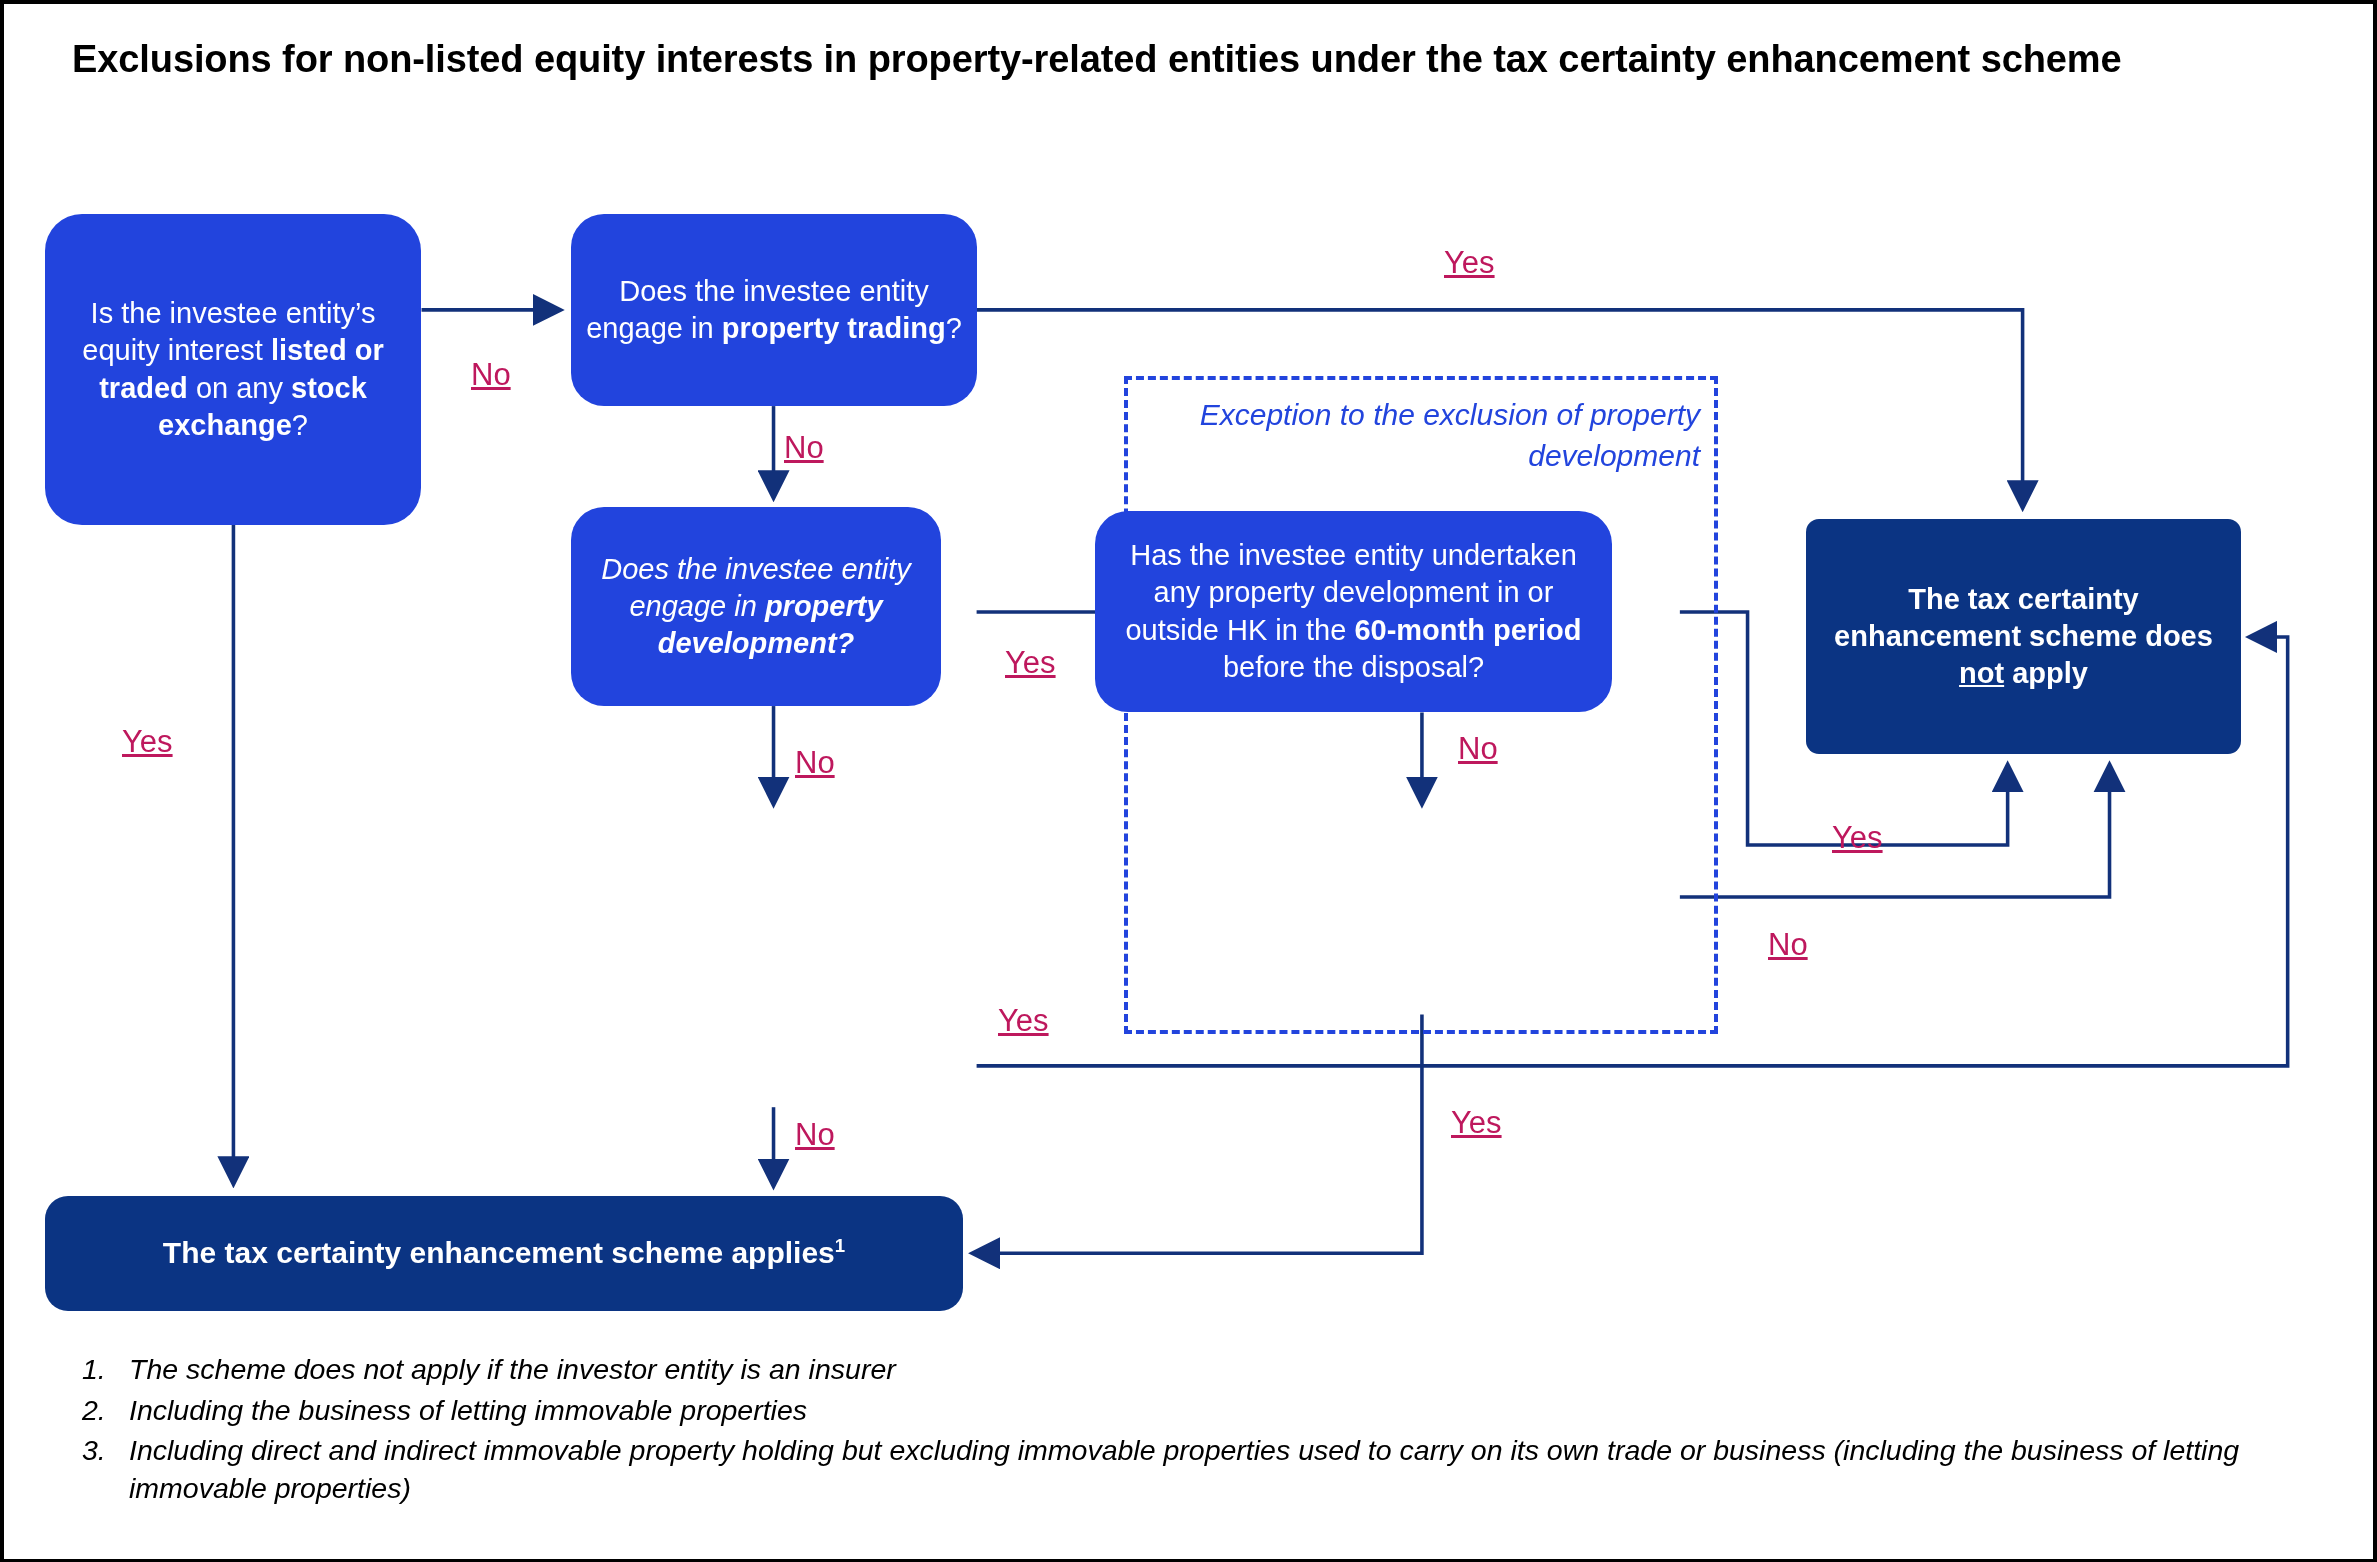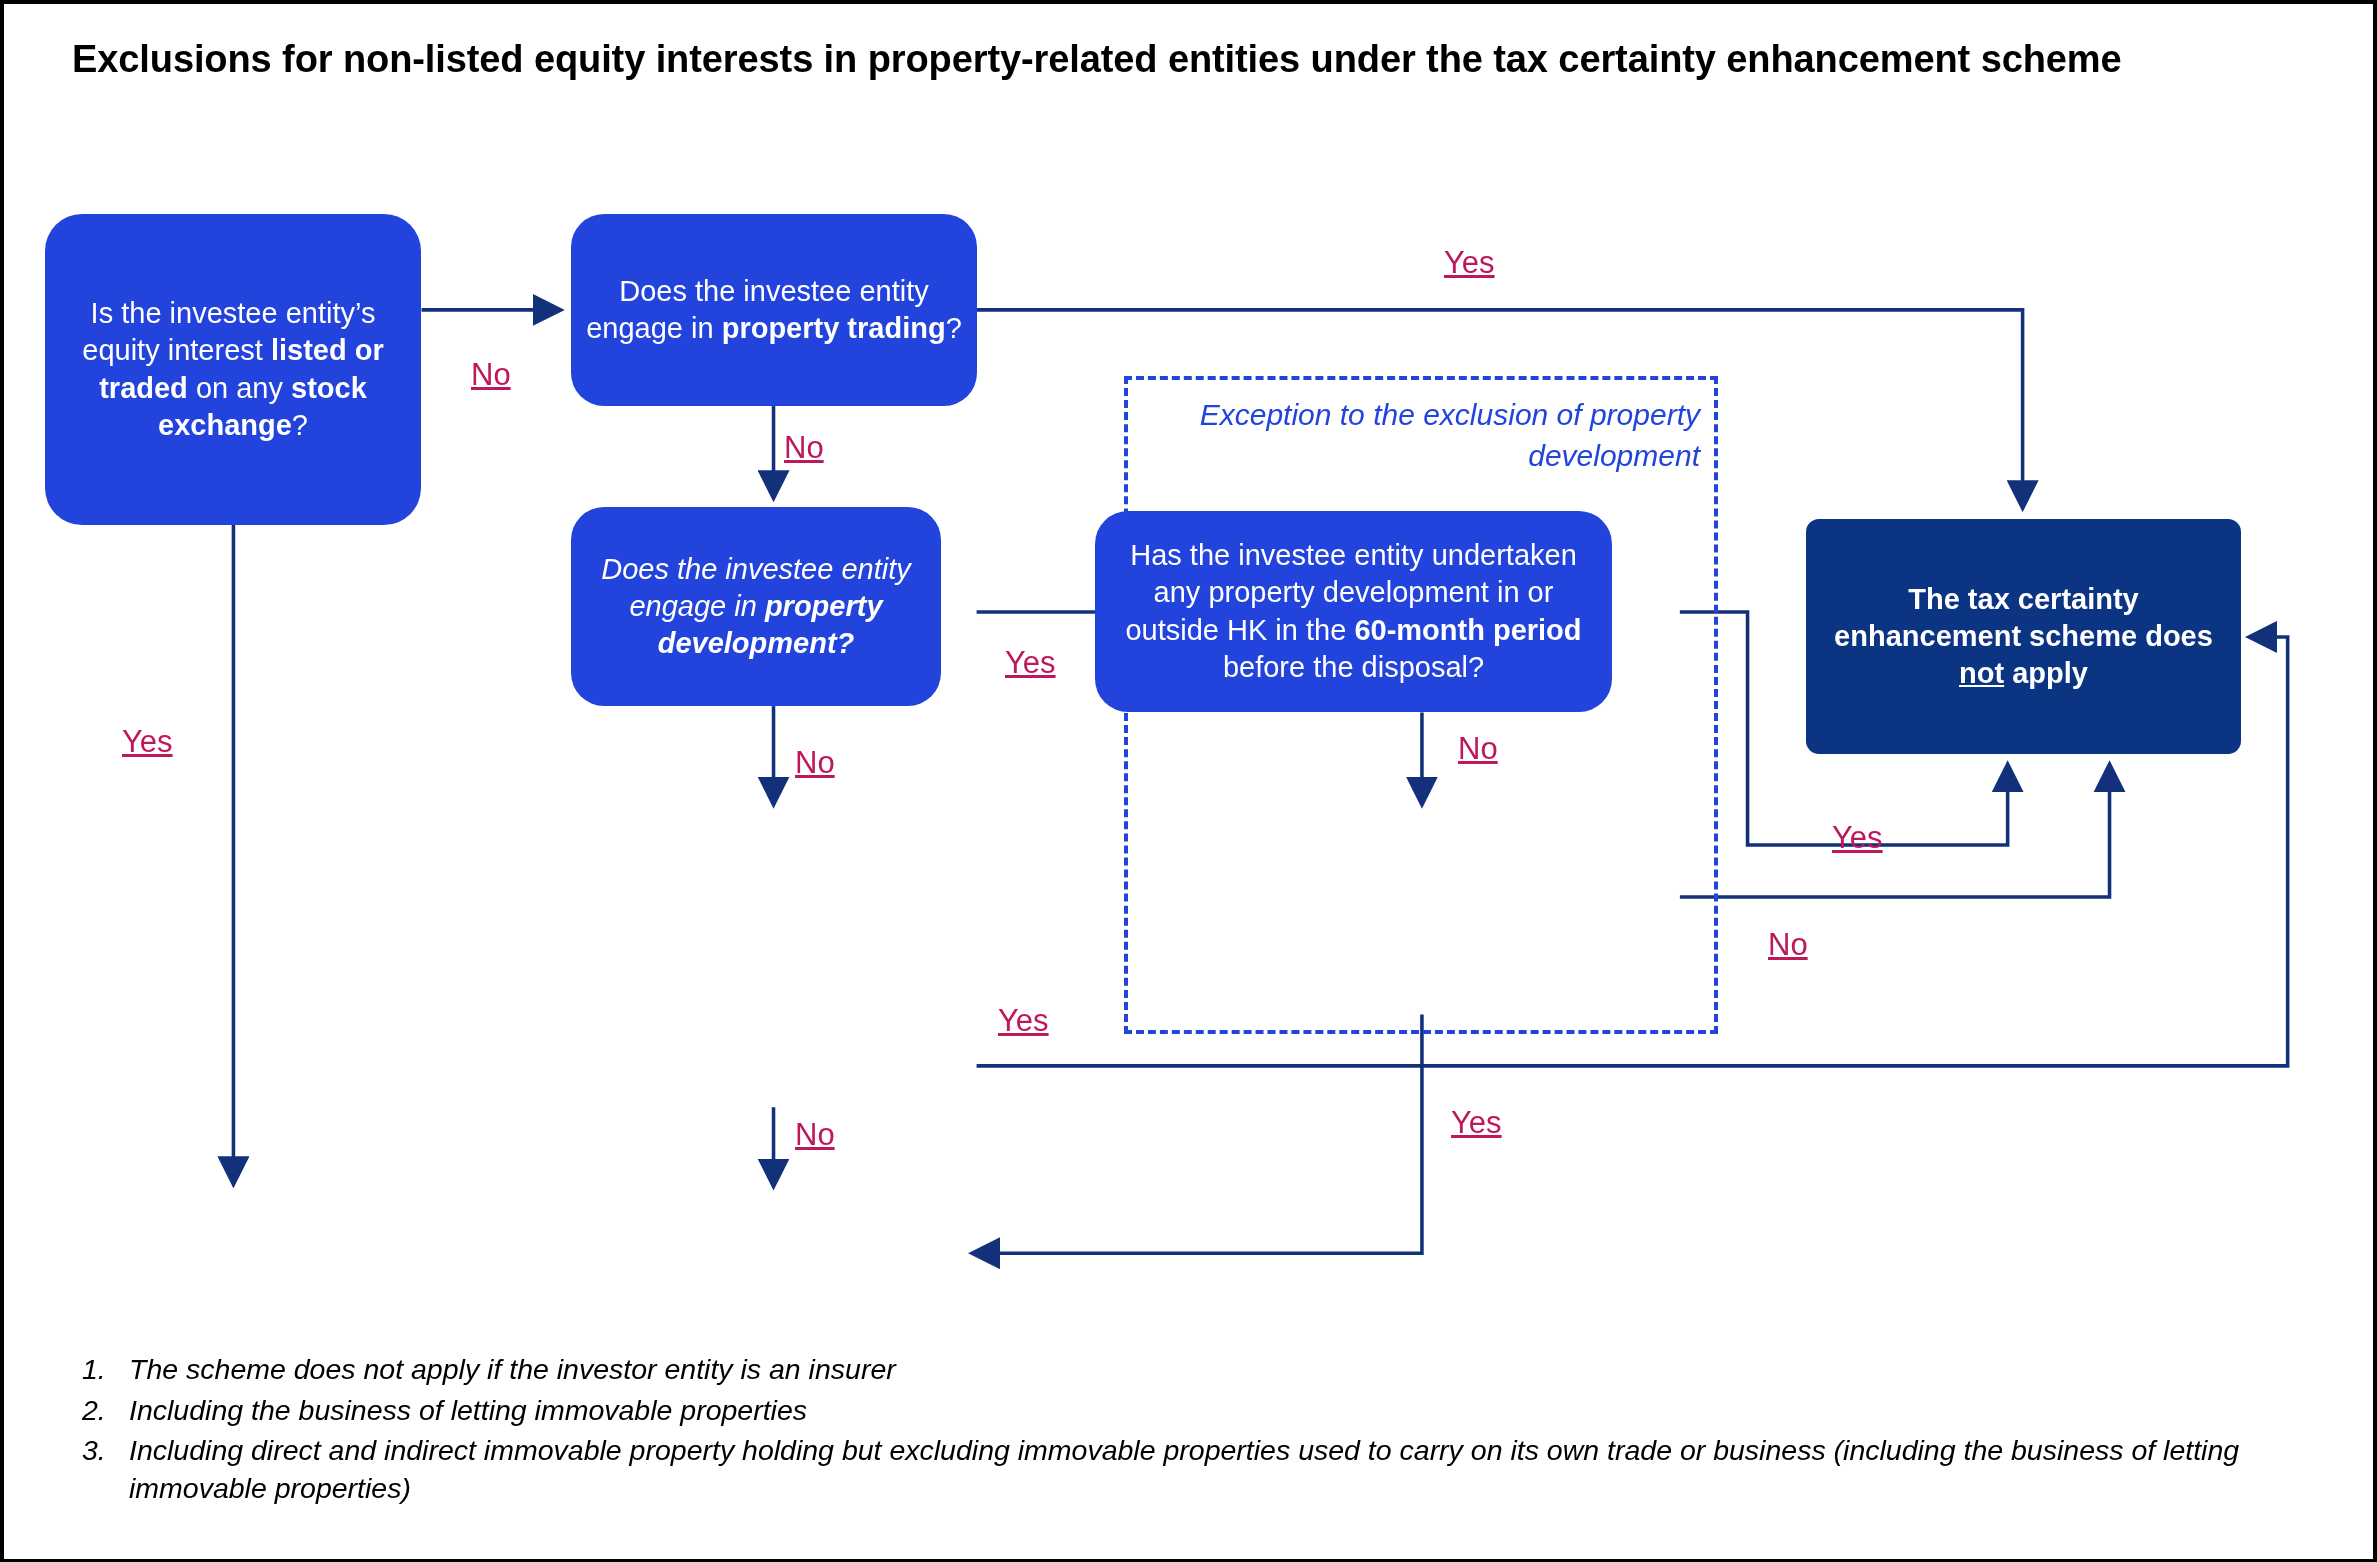--- a/index.html
+++ b/index.html
@@ -141,20 +141,23 @@
 
   <div class="node node-blue" id="n-60month">
     <span class="node-text q-text">Has the investee entity undertaken any property development in or outside HK in the <b>60-month period</b> before the disposal?</span>
   </div>
 
 
   <div class="node node-navy" id="n-notapply">
     <span class="node-text term-text">The tax certainty enhancement scheme does <u>not</u> apply</span>
   </div>
 
+  <div class="node node-navy" id="n-applies">
+    <span class="node-text term-wide">The tax certainty enhancement scheme applies<sup>1</sup></span>
+  </div>
 
   <div class="edge-label" id="lbl-no1">No</div>
   <div class="edge-label" id="lbl-yes-l">Yes</div>
   <div class="edge-label" id="lbl-no2">No</div>
   <div class="edge-label" id="lbl-yes-top">Yes</div>
   <div class="edge-label" id="lbl-no3">No</div>
   <div class="edge-label" id="lbl-yes-dev">Yes</div>
   <div class="edge-label" id="lbl-no-60">No</div>
   <div class="edge-label" id="lbl-yes-r">Yes</div>
   <div class="edge-label" id="lbl-no-r">No</div>

